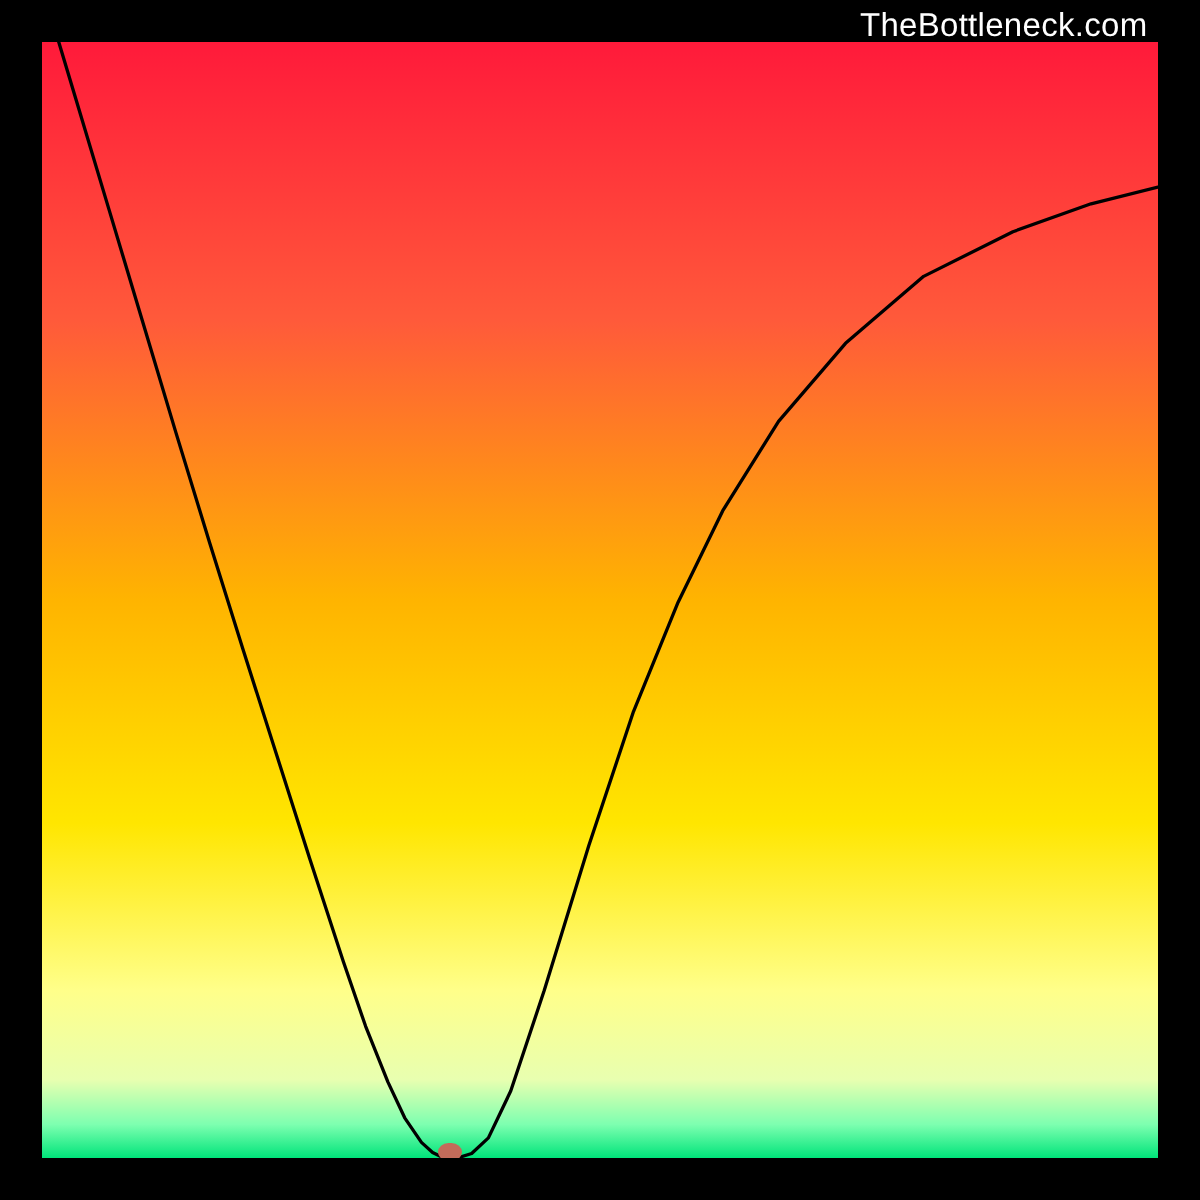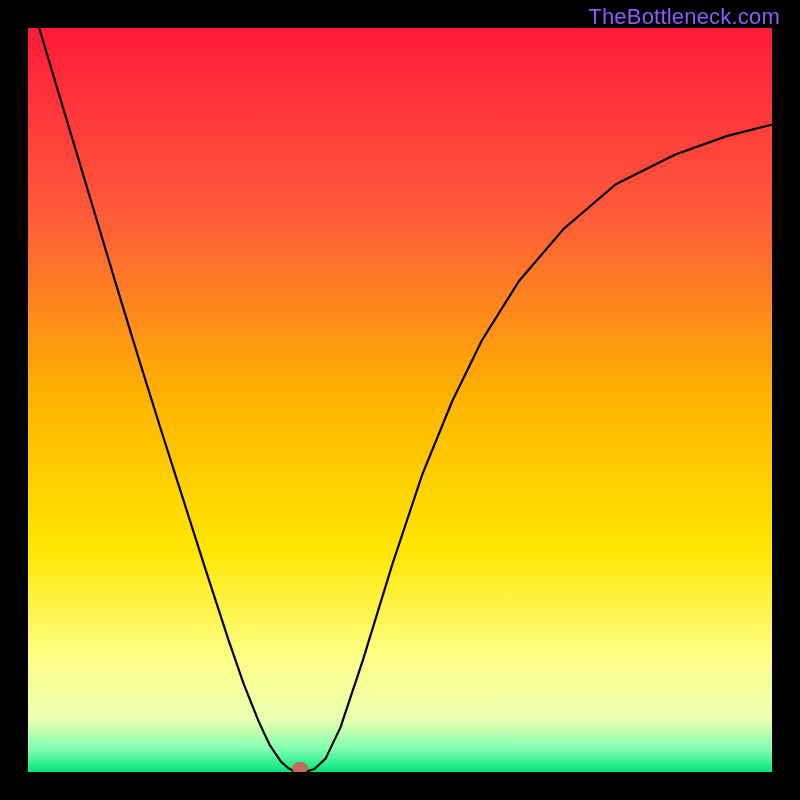--- a/index.html
+++ b/index.html
@@ -6,22 +6,22 @@
   html, body { width: 800px; height: 800px; overflow: hidden; background: #000; }
   .frame {
     position: relative;
     width: 800px;
     height: 800px;
     background: #000;
   }
   .watermark {
     position: absolute;
     top: 4px;
-    right: 20px;
-    color: #8b5cf6;
+    right: 35px;
+    color: #ffffff;
     font-family: Arial, Helvetica, sans-serif;
     font-size: 22px;
     font-weight: 500;
     letter-spacing: 0.2px;
     z-index: 4;
   }
   .plot {
     position: absolute;
     left: 28px;
     top: 28px;

